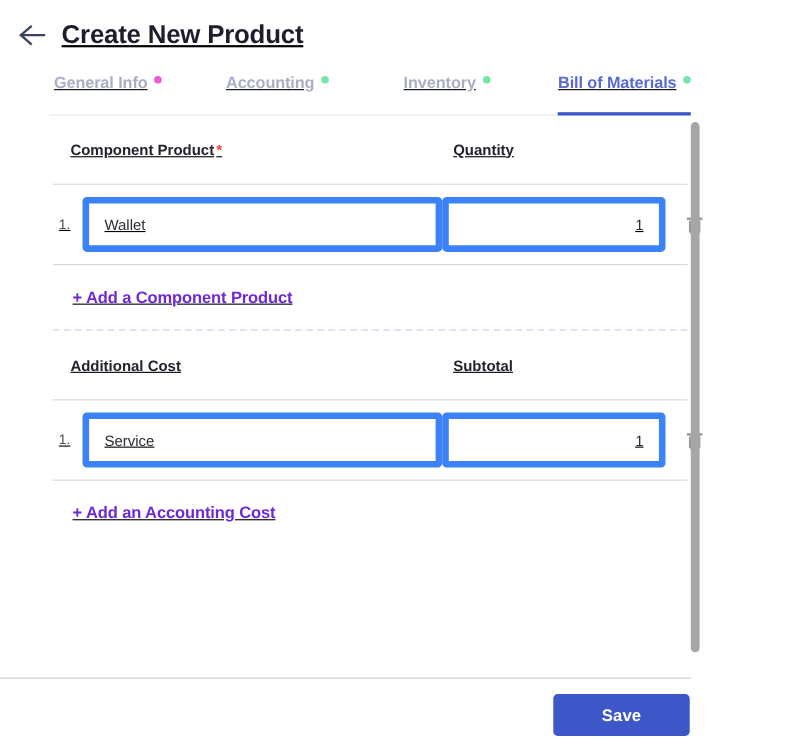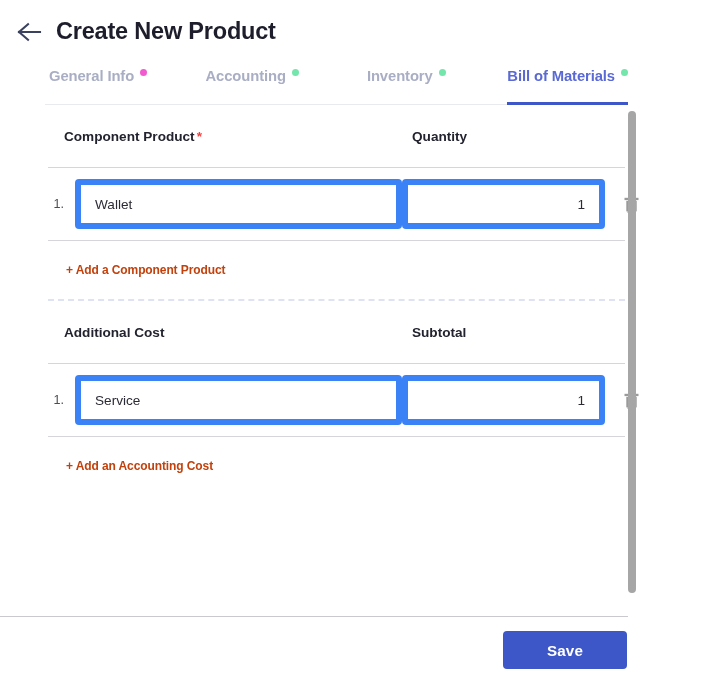--- a/index.html
+++ b/index.html
@@ -10,20 +10,21 @@
     background: #ffffff;
     font-family: "Liberation Sans", sans-serif;
     overflow: hidden;
   }
 
   .page {
     position: relative;
     width: 665px;
     height: 683px;
     background: #ffffff;
+    text-decoration: underline;
   }
 
   
   .header {
     display: flex;
     align-items: center;
     padding: 11px 0 0 14px;
     height: 52px;
   }
   .back-arrow {
@@ -200,23 +201,23 @@
   }
   .delete-btn svg { display: block; }
 
   .add-row {
     height: 58px;
     display: flex;
     align-items: center;
     padding-left: 21px;
   }
   .add-link {
-    font-size: 12px;
-    font-weight: bold;
-    color: #c2410c;
+    font-size: 15px;
+    font-weight: bold;
+    color: #6d28d9;
     cursor: pointer;
     letter-spacing: -0.1px;
   }
 
   .dashed-divider {
     border-top: 2px dashed #dfe2f2;
     margin: 0 3px;
     height: 0;
   }
 

